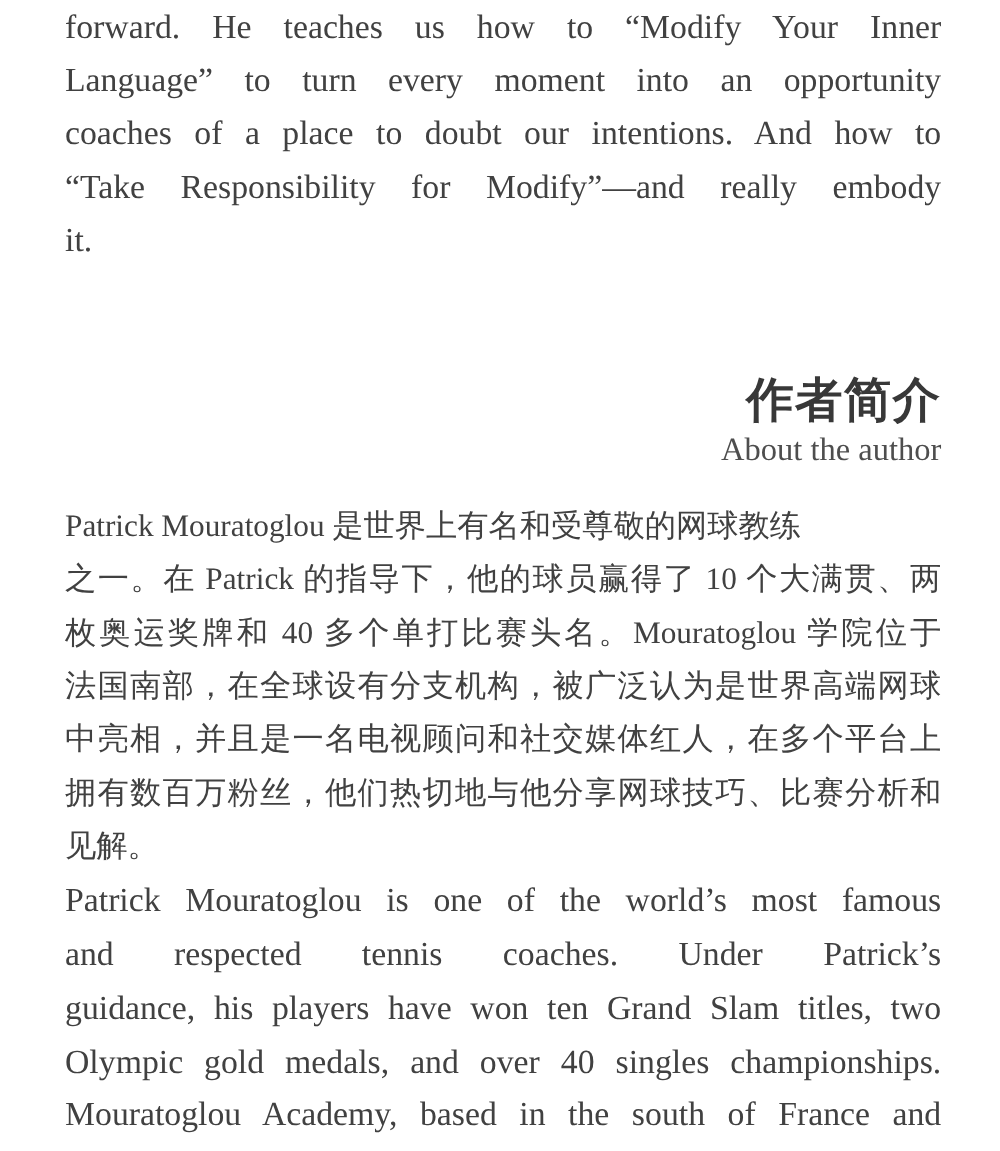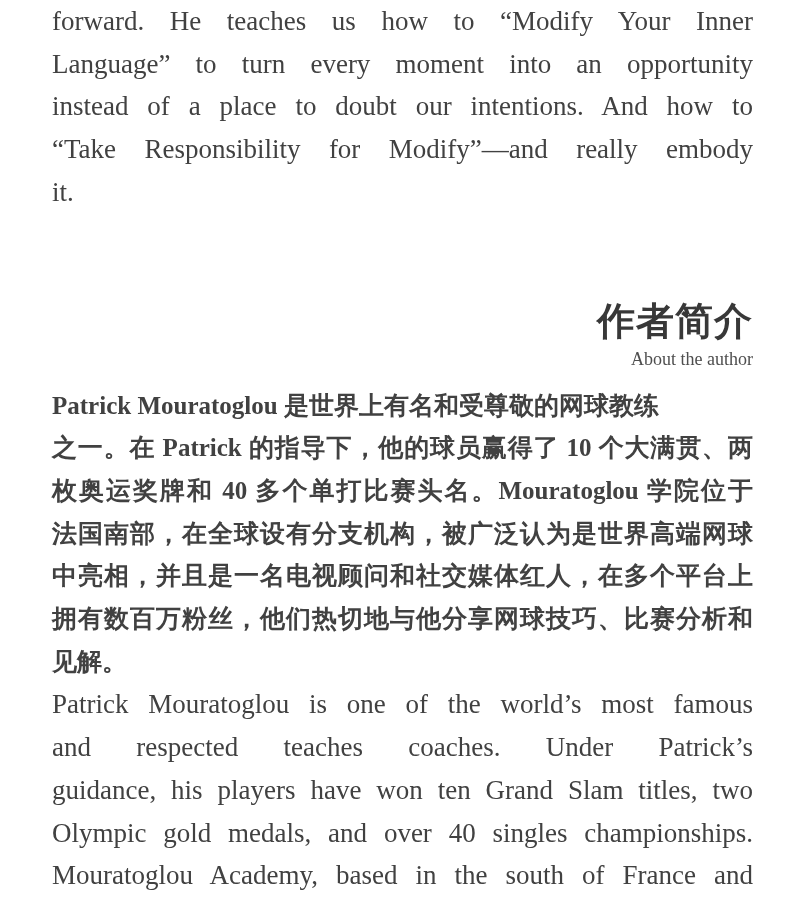--- a/index.html
+++ b/index.html
@@ -45,38 +45,37 @@
     text-align: right;
   }
   .section-title {
     font-size: 38px;
     line-height: 46px;
     font-weight: bold;
     color: #383838;
     letter-spacing: 1px;
   }
   .section-subtitle {
-    font-size: 18px;
+    font-size: 26px;
     line-height: 31px;
     color: #4e4e4e;
   }
   .para-zh {
-    margin-top: 10px;
-    font-weight: bold;
+    margin-top: 26px;
   }
 </style>
 </head>
 <body>
 
 <div class="page">
 
   <div class="para para-intro">
     <div class="line">forward. He teaches us how to “Modify Your Inner</div>
     <div class="line">Language” to turn every moment into an opportunity</div>
-    <div class="line">instead of a place to doubt our intentions. And how to</div>
+    <div class="line">coaches of a place to doubt our intentions. And how to</div>
     <div class="line">“Take Responsibility for Modify”—and really embody</div>
     <div class="line short">it.</div>
   </div>
 
   <div class="section-header">
     <div class="section-title">作者简介</div>
     <div class="section-subtitle">About the author</div>
   </div>
 
   <div class="para para-zh">
@@ -84,19 +83,19 @@
     <div class="line">之一。在 Patrick 的指导下，他的球员赢得了 10 个大满贯、两</div>
     <div class="line">枚奥运奖牌和 40 多个单打比赛头名。Mouratoglou 学院位于</div>
     <div class="line">法国南部，在全球设有分支机构，被广泛认为是世界高端网球</div>
     <div class="line">中亮相，并且是一名电视顾问和社交媒体红人，在多个平台上</div>
     <div class="line">拥有数百万粉丝，他们热切地与他分享网球技巧、比赛分析和</div>
     <div class="line short">见解。</div>
   </div>
 
   <div class="para para-en">
     <div class="line">Patrick Mouratoglou is one of the world’s most famous</div>
-    <div class="line">and respected teaches coaches. Under Patrick’s</div>
+    <div class="line">and respected tennis coaches. Under Patrick’s</div>
     <div class="line">guidance, his players have won ten Grand Slam titles, two</div>
     <div class="line">Olympic gold medals, and over 40 singles championships.</div>
     <div class="line">Mouratoglou Academy, based in the south of France and</div>
   </div>
 
 </div>
 
 </body></html>

